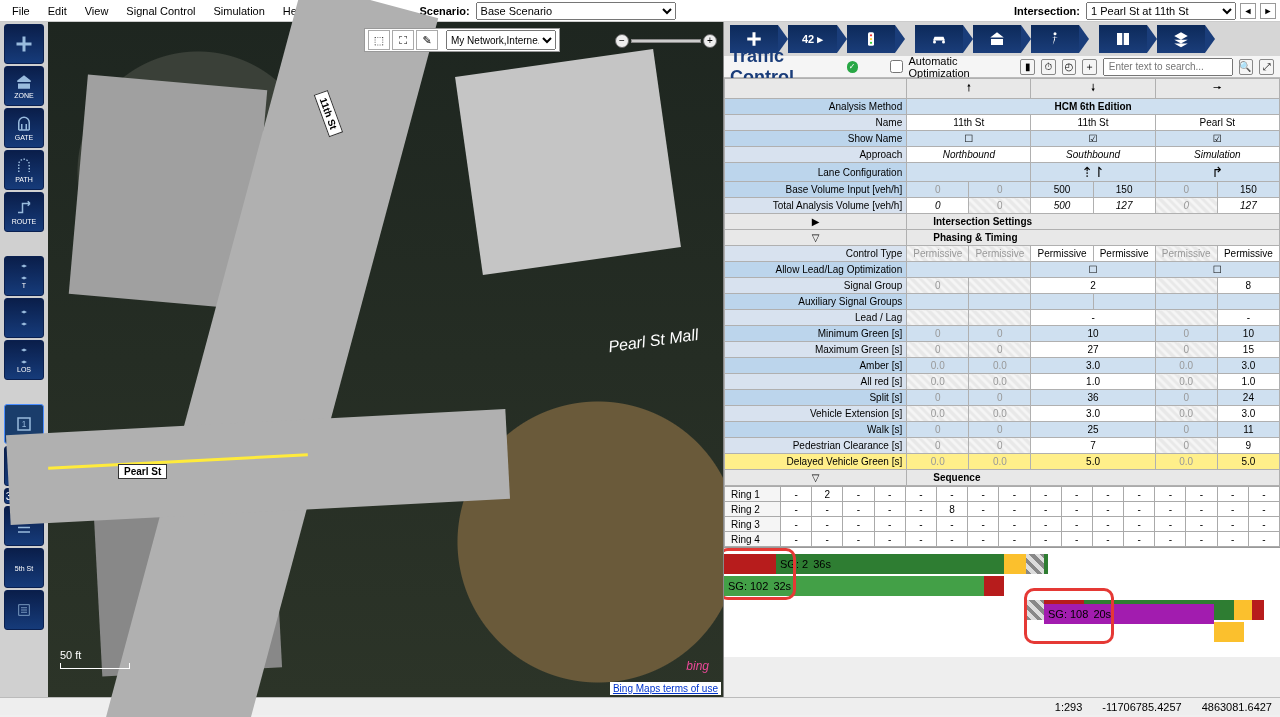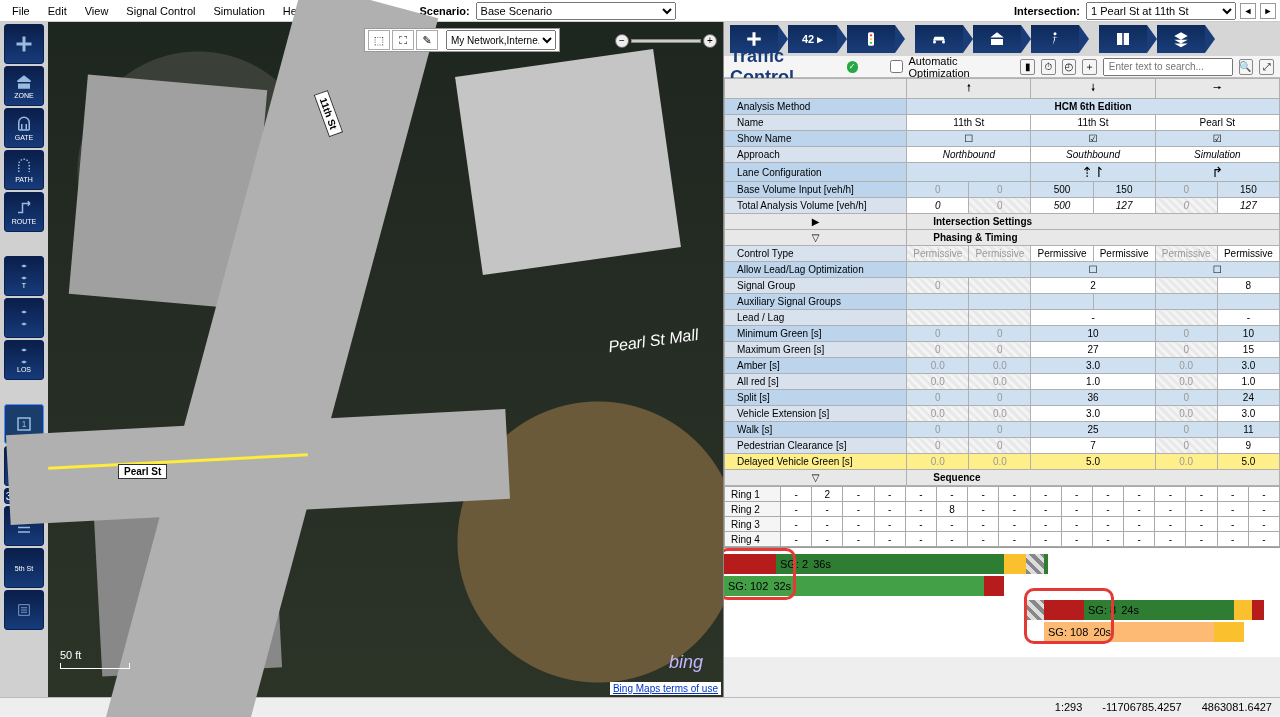--- a/index.html
+++ b/index.html
@@ -33,39 +33,39 @@
 .maparea .toolbar{position:absolute;top:6px;left:316px;height:24px;background:#fff;border:1px solid #999;display:flex;align-items:center;gap:2px;padding:0 3px}
 .maparea .toolbar .tb{width:22px;height:20px;border:1px solid #aaa;display:flex;align-items:center;justify-content:center;font-size:11px}
 .maparea .toolbar select{height:20px;width:110px;margin-left:6px;font-size:10px}
 .maparea .zoom{position:absolute;top:12px;right:6px;display:flex;align-items:center;gap:2px}
 .maparea .zoom .zb{width:14px;height:14px;border:1px solid #666;border-radius:7px;text-align:center;line-height:12px;font-size:10px;background:#eee}
 .maparea .zoom .ztrack{width:70px;height:4px;background:#ccc;border:1px solid #888;position:relative}
 .maparea .stlabel{position:absolute;background:#fff;border:1px solid #333;padding:1px 5px;font-size:10px;font-weight:bold;white-space:nowrap}
 .maparea .yellow-line{position:absolute;left:0;top:438px;width:260px;height:3px;background:#ffeb3b;transform:rotate(-3deg)}
 .maparea .scale{position:absolute;left:12px;bottom:28px;color:#fff;font-size:11px}
 .maparea .scale .bar{width:70px;height:6px;border:1px solid #fff;border-top:none;margin-top:2px}
-.maparea .bing{position:absolute;right:20px;bottom:24px;color:#c4b5fd;font-style:italic;font-size:18px}
+.maparea .bing{position:absolute;right:14px;bottom:24px;color:#ec4899;font-style:italic;font-size:12px}
 .maparea .terms{position:absolute;right:2px;bottom:2px;background:#fff;padding:1px 3px;color:#0033cc;text-decoration:underline;font-size:10px}
 .rightpanel{flex:1;display:flex;flex-direction:column;background:#eee;overflow:hidden}
 .tabrow{height:34px;background:#d6d6d6;display:flex;gap:10px;padding:3px 6px;align-items:center}
 .tabrow .tabgrp{display:flex}
 .tabrow .tab{height:28px;background:linear-gradient(#0d2a5a,#1a3d7a);color:#fff;display:flex;align-items:center;justify-content:center;padding:0 14px;position:relative;margin-right:10px;font-size:12px;font-weight:bold;cursor:pointer}
 .tabrow .tab::after{content:"";position:absolute;right:-10px;top:0;border-left:10px solid #1a3d7a;border-top:14px solid transparent;border-bottom:14px solid transparent}
 .tabrow .tab svg{width:20px;height:18px;fill:#fff}
 .panelhead{height:22px;display:flex;align-items:center;padding:0 6px;gap:6px;background:#f5f5f5;border-bottom:1px solid #bbb}
 .panelhead .title{font-size:18px;font-weight:bold;color:#1a3d7a}
 .panelhead .chk{width:12px;height:12px;border-radius:6px;background:#28a745;color:#fff;text-align:center;line-height:12px;font-size:8px}
 .panelhead label{font-size:10px;display:flex;align-items:center;gap:6px}
 .panelhead .spacer{flex:1}
 .panelhead .hb{width:16px;height:16px;border:1px solid #888;border-radius:2px;text-align:center;line-height:14px;font-size:10px}
 .panelhead input.search{width:130px;height:18px;padding:0 4px;font-size:10px}
 .gridwrap{flex:1;overflow:auto}
 table.grid{width:100%;border-collapse:collapse;table-layout:fixed}
 table.grid th,table.grid td{border:1px solid #b0b0b0;padding:1px 4px;height:16px;font-size:10px;text-align:center;background:#fff;overflow:hidden;white-space:nowrap}
-table.grid td.lbl{text-align:left;background:#d8e2ef;padding-left:12px}
+table.grid td.lbl{text-align:right;background:#d8e2ef;padding-left:0}
 table.grid tr.header th{background:#e8e8e8;font-weight:normal}
 table.grid tr.blue td{background:#cfe0f0}
 table.grid tr.blue td.lbl{background:#bcd5ec}
 table.grid td.method{background:#d8e2ef;font-weight:bold}
 table.grid td.ital{font-style:italic}
 table.grid td.hatch{background:repeating-linear-gradient(45deg,#e8e8e8 0 3px,#f5f5f5 3px 6px);color:#999}
 table.grid tr.yellow td{background:#ffef8a}
 table.grid tr.yellow td.lbl{background:#ffef8a}
 table.grid td.sect{background:#e8e8e8;font-weight:bold;text-align:left;padding-left:26px}
 table.grid td.tri{width:20px;background:#e8e8e8;text-align:center}
@@ -556,21 +556,21 @@
         <div class="bar" style="left:302px;top:6px;width:18px;background:repeating-linear-gradient(45deg,#888 0 4px,#ddd 4px 8px)"></div>
 
         <div class="bar" style="left:0;top:28px;width:260px;background:#43a047"><span>SG: 102</span>&nbsp;&nbsp;<span>32s</span></div>
         <div class="bar" style="left:260px;top:28px;width:20px;background:#b71c1c"></div>
 
         <div class="bar" style="left:302px;top:52px;width:18px;background:repeating-linear-gradient(45deg,#888 0 4px,#ddd 4px 8px)"></div>
         <div class="bar" style="left:320px;top:52px;width:40px;background:#b71c1c"></div>
         <div class="bar" style="left:360px;top:52px;width:150px;background:#2e7d32"><span>SG: 8</span>&nbsp;&nbsp;<span>24s</span></div>
         <div class="bar" style="left:510px;top:52px;width:18px;background:#fbc02d"></div>
         <div class="bar" style="left:528px;top:52px;width:12px;background:#b71c1c"></div>
-        <div class="bar" style="left:320px;top:74px;width:170px;background:#fdba74"><span>SG: 108</span>&nbsp;&nbsp;<span>20s</span></div>
+        <div class="bar" style="left:320px;top:56px;width:170px;background:#a21caf"><span>SG: 108</span>&nbsp;&nbsp;<span>20s</span></div>
         <div class="bar" style="left:490px;top:74px;width:30px;background:#fbc02d"></div>
 
         <div class="red-out" style="left:-6px;top:0;width:78px;height:52px"></div>
         <div class="red-out" style="left:300px;top:40px;width:90px;height:56px"></div>
       </div>
     </div>
   </div>
 </div>
 
 <div class="statusbar">

